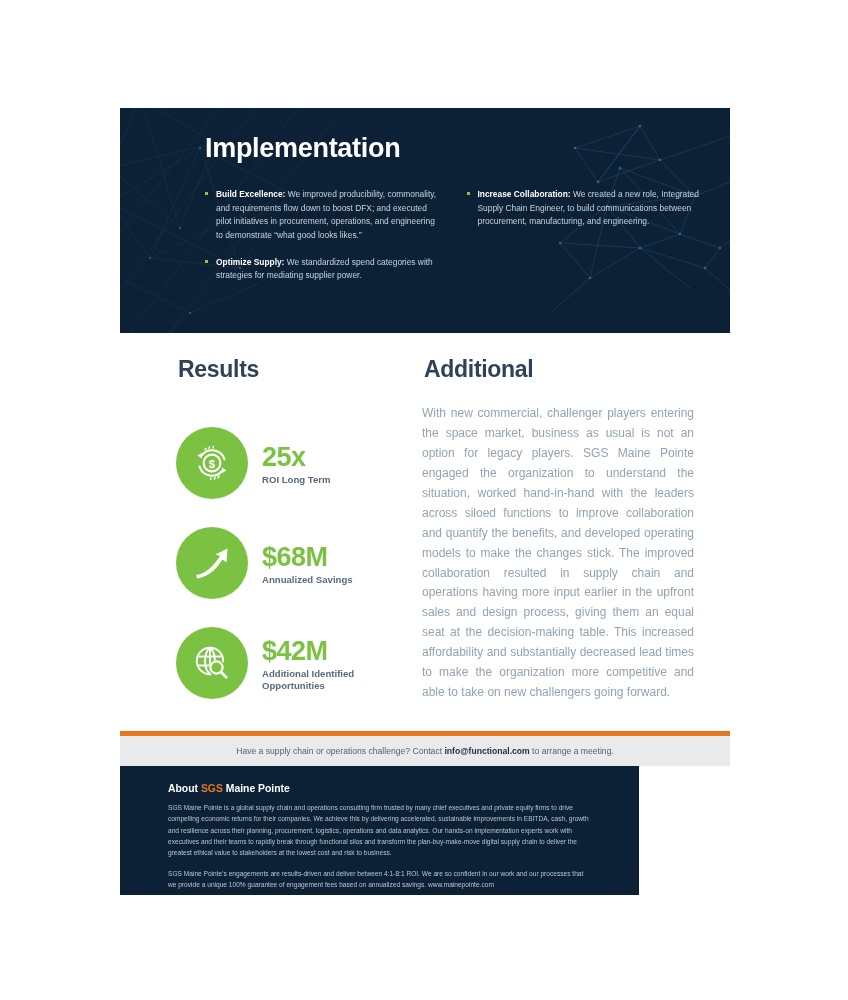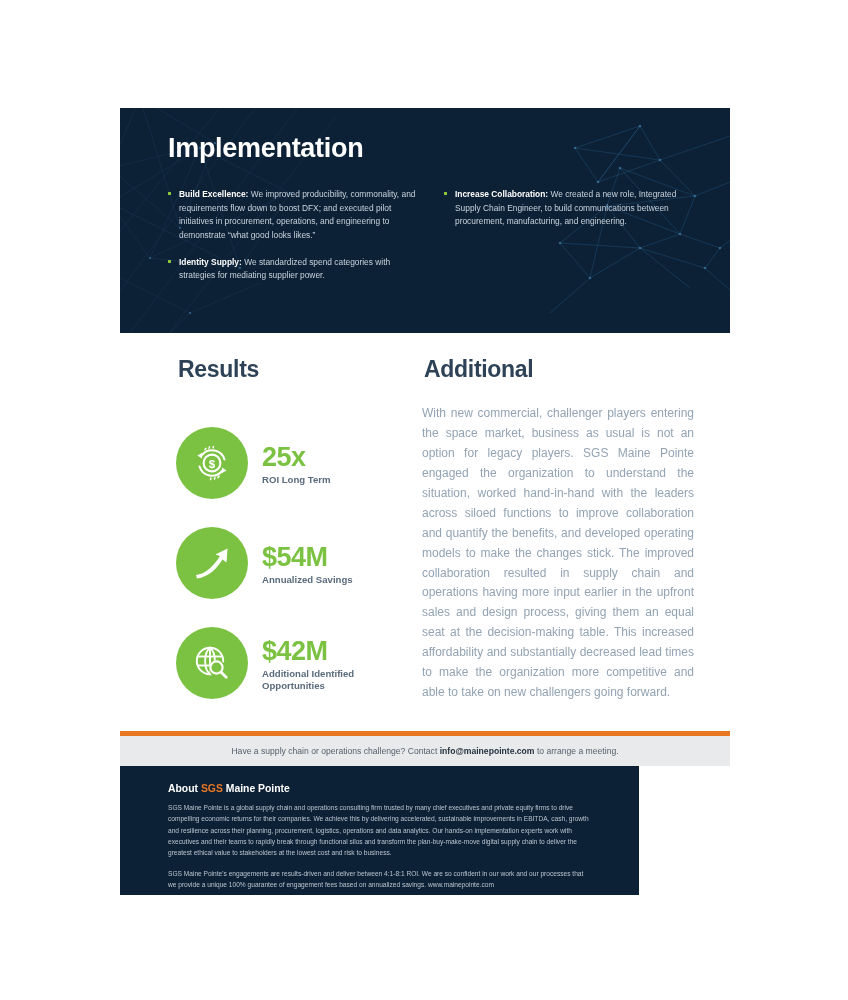--- a/index.html
+++ b/index.html
@@ -32,20 +32,21 @@
   }
   .impl-bg {
     position: absolute;
     inset: 0;
     pointer-events: none;
   }
   .impl-inner {
     position: relative;
     padding: 26px 30px 0 48px;
     z-index: 2;
+    margin-left: 37px;
   }
   .impl-title {
     color: #ffffff;
     font-size: 27px;
     font-weight: bold;
     letter-spacing: -0.3px;
     margin: 0 0 16px 0;
     line-height: 1.1;
   }
   .impl-cols {
@@ -275,21 +276,21 @@
     </svg>
 
     <div class="impl-inner">
       <h1 class="impl-title">Implementation</h1>
       <div class="impl-cols">
         <div class="impl-col">
           <p class="bullet">
             <b>Build Excellence:</b><span> We improved producibility, commonality, and requirements flow down to boost DFX; and executed pilot initiatives in procurement, operations, and engineering to demonstrate “what good looks likes.”</span>
           </p>
           <p class="bullet">
-            <b>Identity Supply:</b><span> We standardized spend categories with strategies for mediating supplier power.</span>
+            <b>Optimize Supply:</b><span> We standardized spend categories with strategies for mediating supplier power.</span>
           </p>
         </div>
         <div class="impl-col">
           <p class="bullet">
             <b>Increase Collaboration:</b><span> We created a new role, Integrated Supply Chain Engineer, to build communications between procurement, manufacturing, and engineering.</span>
           </p>
         </div>
       </div>
     </div>
   </div>
@@ -328,21 +329,21 @@
           </div>
         </div>
 
         <div class="metric">
           <div class="metric-icon">
             <svg width="46" height="46" viewBox="0 0 46 46">
               <path d="M7 35 C16 34 24 27 31 16 L26.5 14.5 L38.5 8.5 L37.5 22.5 L33.5 19.5 C26 32 16.5 37.5 8 38.5 Z" fill="#ffffff"></path>
             </svg>
           </div>
           <div class="metric-text">
-            <div class="metric-value">$54M</div>
+            <div class="metric-value">$68M</div>
             <div class="metric-label">Annualized Savings</div>
           </div>
         </div>
 
         <div class="metric">
           <div class="metric-icon">
             <svg width="46" height="46" viewBox="0 0 46 46">
               <g fill="none" stroke="#ffffff" stroke-width="1.9">
                 <circle cx="21" cy="21" r="13.2"></circle>
                 <path d="M21 7.8 C14.5 13 14.5 29 21 34.2 C27.5 29 27.5 13 21 7.8 Z"></path>
@@ -367,21 +368,21 @@
 
     <div class="concl-col">
       <h2 class="h2">Additional</h2>
       <p class="concl-body">With new commercial, challenger players entering the space market, business as usual is not an option for legacy players. SGS Maine Pointe engaged the organization to understand the situation, worked hand-in-hand with the leaders across siloed functions to improve collaboration and quantify the benefits, and developed operating models to make the changes stick. The improved collaboration resulted in supply chain and operations having more input earlier in the upfront sales and design process, giving them an equal seat at the decision-making table. This increased affordability and substantially decreased lead times to make the organization more competitive and able to take on new challengers going forward.</p>
     </div>
 
   </div>
 
   <div class="orange-rule"></div>
   <div class="contact-bar">
-    <div class="contact-text"><span>Have a supply chain or operations challenge? Contact </span><b>info@mainepointe.com</b><span> to arrange a meeting.</span></div>
+    <div class="contact-text"><span>Have a supply chain or operations challenge? Contact </span><b>info@functional.com</b><span> to arrange a meeting.</span></div>
   </div>
 
   <div class="footer">
     <div class="footer-inner">
       <div class="footer-title"><span>About </span><span class="sgs">SGS</span><span> Maine Pointe</span></div>
       <p class="footer-p">SGS Maine Pointe is a global supply chain and operations consulting firm trusted by many chief executives and private equity firms to drive compelling economic returns for their companies. We achieve this by delivering accelerated, sustainable improvements in EBITDA, cash,  growth and resilience across their planning, procurement, logistics, operations and data analytics. Our hands-on implementation experts work with executives and their teams to rapidly break through functional silos and transform the plan-buy-make-move digital supply chain to deliver the greatest ethical value to stakeholders at the lowest cost and risk to business.</p>
       <p class="footer-p">SGS  Maine Pointe's engagements are results-driven and deliver between 4:1-8:1 ROI. We are so confident in our work and our processes that we provide a unique 100% guarantee of engagement fees based on annualized savings. www.mainepointe.com</p>
     </div>
   </div>
 

